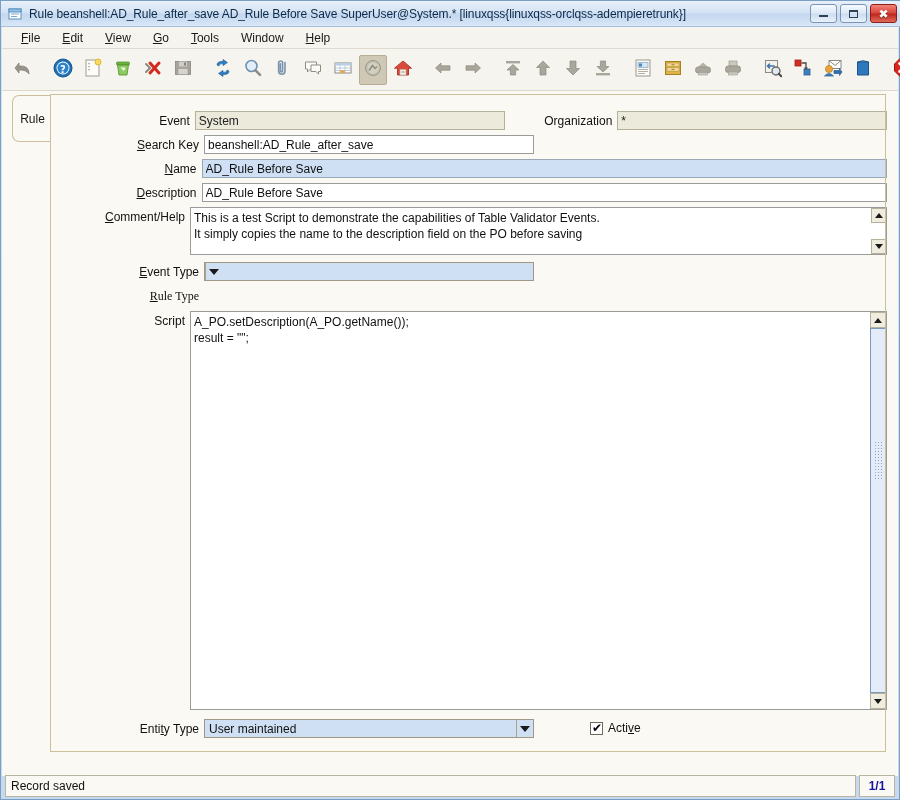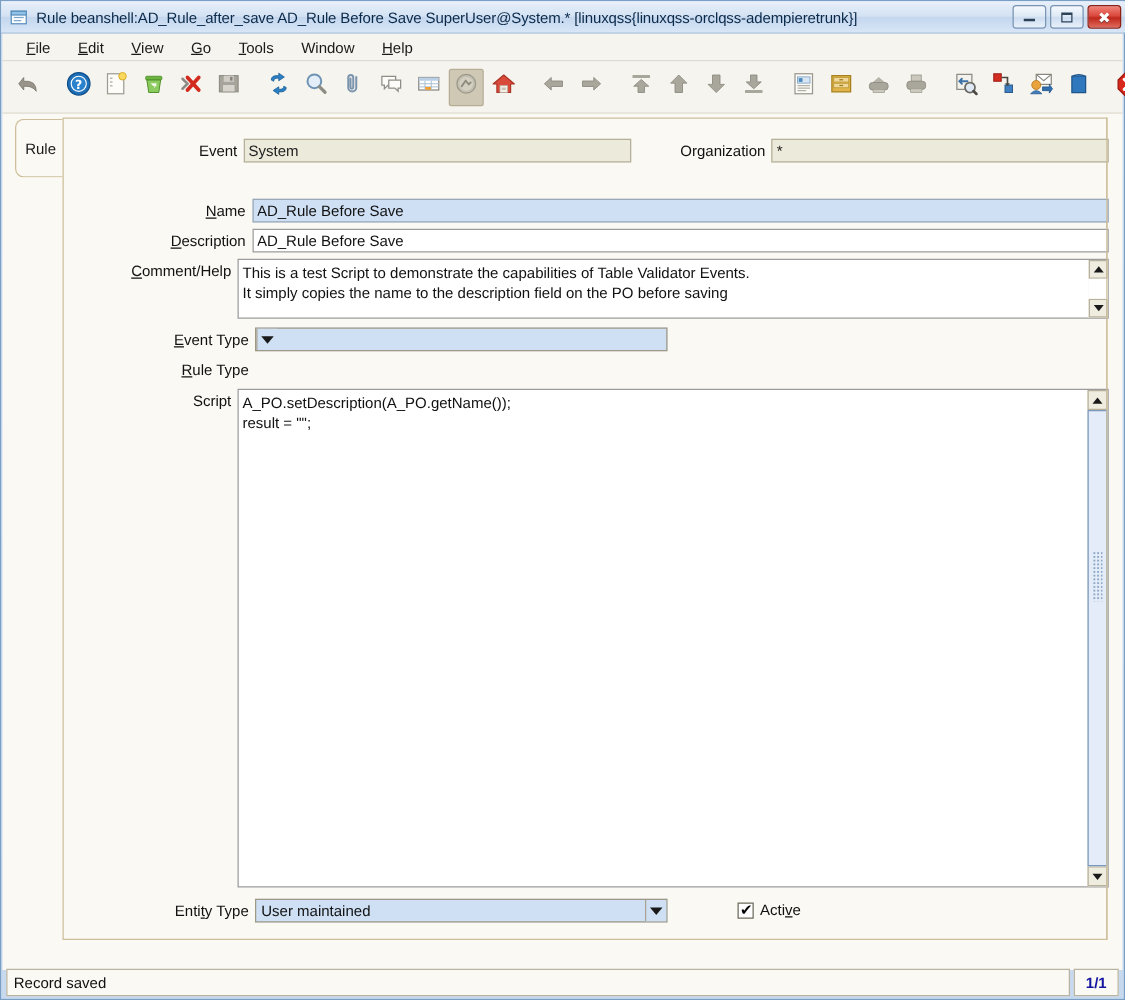--- a/index.html
+++ b/index.html
@@ -644,20 +644,24 @@
 
     <div id="formframe">
 
       <div class="row" style="left:0; top:16px; width:836px;">
         <div class="flabel" style="width:148px;">Event</div>
         <input class="finput readonly" style="width: 330px; margin-left: 5px;" readonly="" value="System">
         <div class="flabel" style="width:105px; margin-left:9px;">Organization</div>
         <input class="finput readonly" style="width: 287px; margin-left: 5px;" readonly="" value="*">
       </div>
 
+      <div class="row" style="left:0; top:40px; width:836px;">
+        <div class="flabel" style="width:148px;"><span class="mn">S</span>earch Key</div>
+        <input class="finput plain" style="width: 330px; margin-left: 5px;" value="beanshell:AD_Rule_after_save">
+      </div>
 
       <div class="row" style="left:0; top:64px; width:836px;">
         <div class="flabel" style="width:148px;"><span class="mn">N</span>ame</div>
         <input class="finput mandatory" style="width: 697px; margin-left: 5px;" value="AD_Rule Before Save">
       </div>
 
       <div class="row" style="left:0; top:88px; width:836px;">
         <div class="flabel" style="width:148px;"><span class="mn">D</span>escription</div>
         <input class="finput plain" style="width: 697px; margin-left: 5px;" value="AD_Rule Before Save">
       </div>
@@ -681,21 +685,21 @@
 
       <div class="row" style="left:0; top:167px; width:836px;">
         <div class="flabel" style="width:148px;"><span class="mn">E</span>vent Type</div>
         <div class="fcombo" style="width:330px; margin-left:5px;">
           <span class="carrow">
             <span class="tri-down"></span>
           </span>
         </div>
       </div>
 
-      <div class="row" style="left:0; top:191px; width:836px;">
+      <div class="row" style="left:0; top:191px; width:836px;font-family:Liberation Serif, serif;">
         <div class="flabel" style="width:148px;"><span class="mn">R</span>ule Type</div>
       </div>
 
       <div class="row" style="left:0; top:216px; width:836px;">
         <div class="flabel" style="width:148px;">Script</div>
         <div style="position:relative; margin-left:5px;">
           <textarea class="farea" style="width: 697px; height: 399px; padding-right: 19px;" spellcheck="false">A_PO.setDescription(A_PO.getName());
 result = "";</textarea>
           <div class="vscroll" style="right:1px; top:1px; height:397px; width:16px; border:none; background:#f4f1e6;">
             <div class="vs-btn" style="height:16px;">

